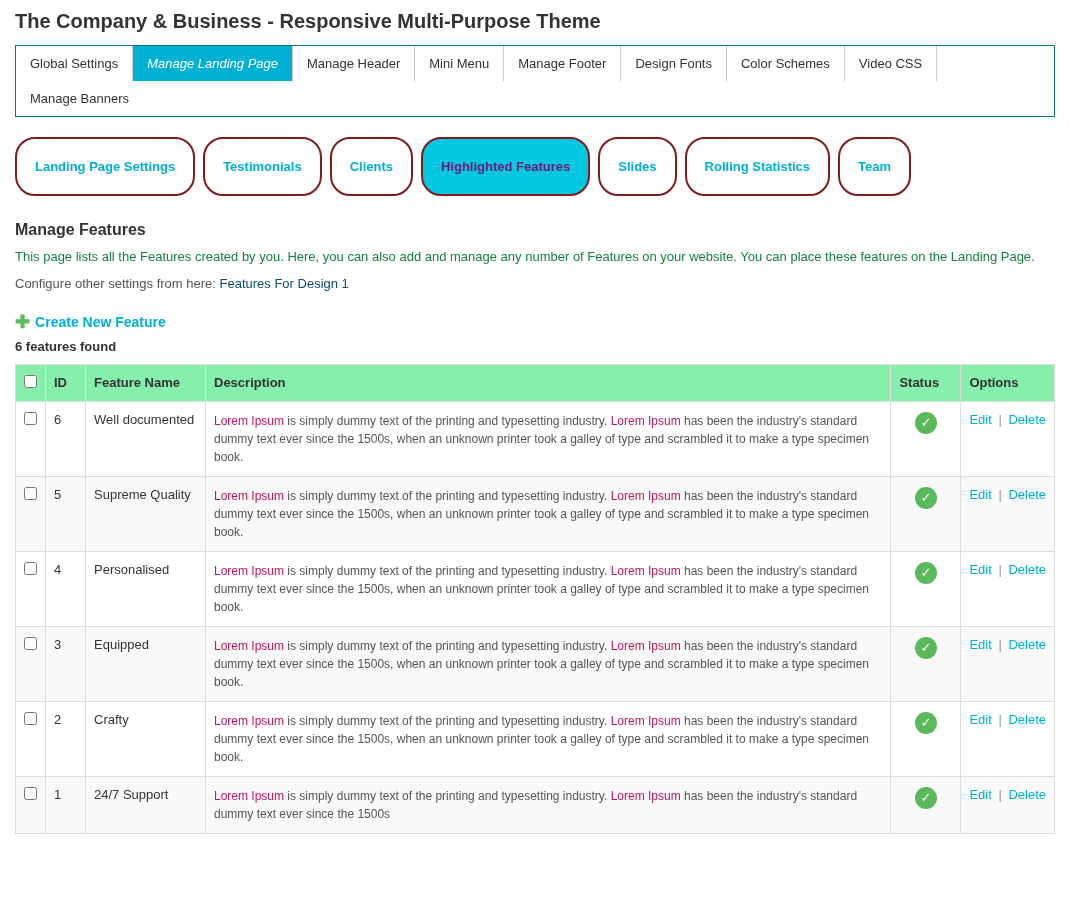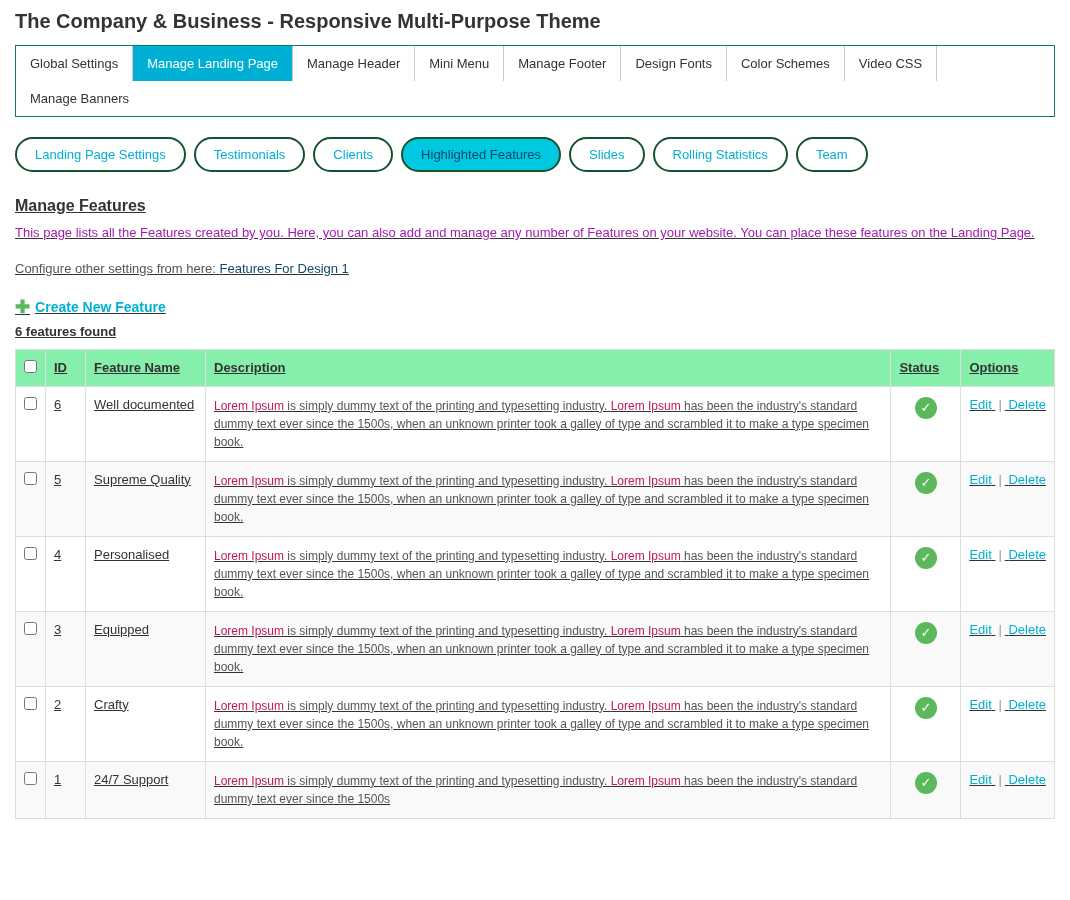--- a/index.html
+++ b/index.html
@@ -4,43 +4,43 @@
   <style>
     * { box-sizing: border-box; margin: 0; padding: 0; }
     body { font-family: Arial, sans-serif; font-size: 13px; color: #333; background: #fff; padding: 10px 15px; }
 
     h1.page-title { font-size: 20px; font-weight: bold; color: #333; margin-bottom: 12px; }
 
     
     .top-nav { border: 1px solid #0f766e; display: flex; flex-wrap: wrap; margin-bottom: 20px; }
     .top-nav-item { padding: 10px 14px; font-size: 13px; cursor: pointer; border-right: 1px solid #ccc; color: #333; white-space: nowrap; }
     .top-nav-item:last-child { border-right: none; }
-    .top-nav-item.active { background: #00b0d4; color: #fff; }
+    .top-nav-item.active { background: #00b0d4; color: #fff; font-style: italic; }
 
     
     .sub-nav { display: flex; flex-wrap: wrap; gap: 8px; margin-bottom: 20px; }
     .pill-btn {
-      border: 2px solid #14532d;
+      border: 2px solid #7f1d1d;
       border-radius: 20px;
-      padding: 8px 18px;
+      padding: 20px 18px;
       color: #00b0d4;
       background: #fff;
       cursor: pointer;
       font-size: 13px;
-      font-weight: normal;
+      font-weight: bold;
     }
     .pill-btn.active {
       background: #00c8e0;
-      color: #0c4a6e;
+      color: #701a75;
     }
 
     
-    .content-area { padding: 5px 0; text-decoration: underline; }
+    .content-area { padding: 5px 0; }
     h2.section-title { font-size: 16px; font-weight: bold; margin-bottom: 8px; }
-    .section-desc { font-size: 13px; color: #a21caf; line-height: 1.6; margin-bottom: 17px; }
+    .section-desc { font-size: 13px; color: #15803d; line-height: 1.6; margin-bottom: 8px; }
     .configure-line { font-size: 13px; color: #555; margin-bottom: 20px; }
     .configure-line a { color: #0c4a6e; text-decoration: none; margin-top: 35px; }
 
     
     .create-new { display: flex; align-items: center; gap: 5px; margin-bottom: 6px; }
     .create-new .plus-icon { color: #5cb85c; font-size: 18px; font-weight: bold; }
     .create-new a { color: #00b0d4; text-decoration: none; font-size: 14px; font-weight: bold; }
     .features-count { font-size: 13px; font-weight: bold; margin-bottom: 10px; }
 
     

